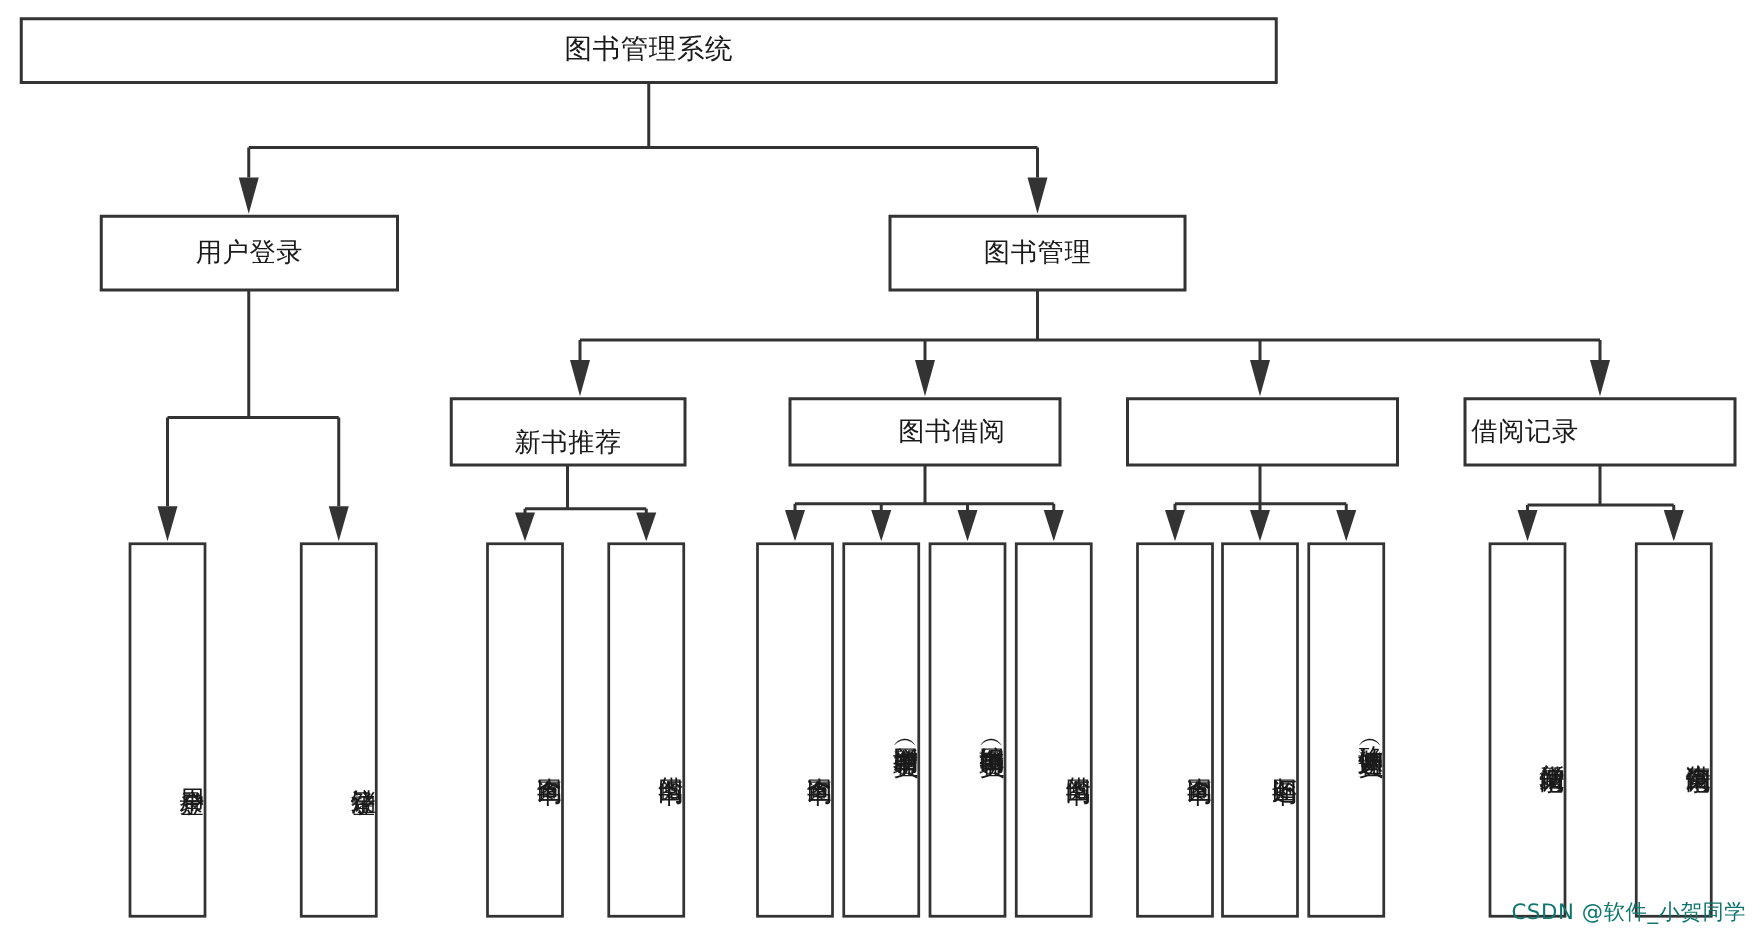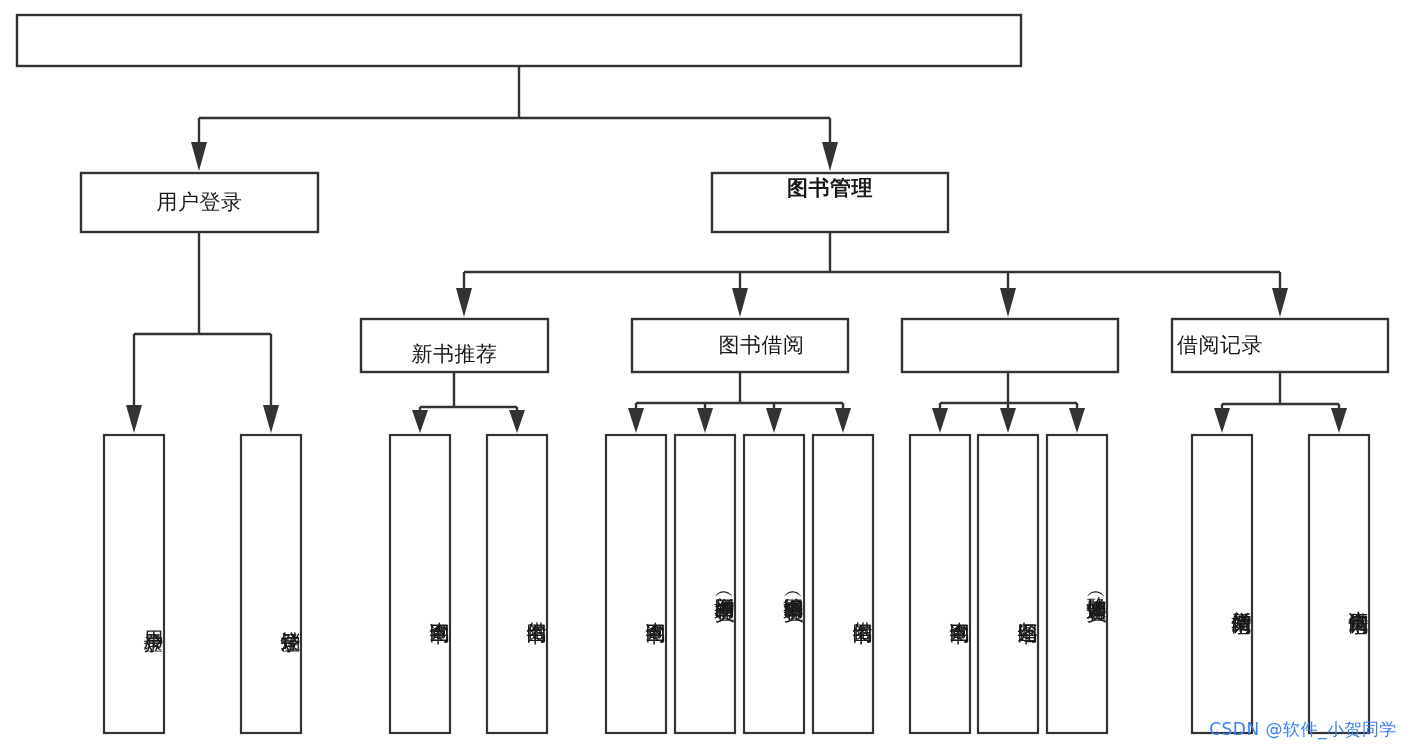--- a/index.html
+++ b/index.html
@@ -71,21 +71,21 @@
     writing-mode: vertical-rl;
     text-orientation: upright;
     white-space: nowrap;
     letter-spacing: 1px;
     pointer-events: none;
   }
   #watermark {
     position: absolute;
     right: 8px;
     bottom: 6px;
-    color: #3b82f6;
+    color: #0f766e;
     font-size: 17px;
     letter-spacing: 0.5px;
     white-space: nowrap;
   }
 </style>
 </head>
 <body>
 
 <div id="diagram-root">
 
@@ -173,23 +173,24 @@
     <rect class="node-rect-thin" x="813" y="435" width="60" height="298"></rect>
 
     <rect class="node-rect-thin" x="910" y="435" width="60" height="298"></rect>
     <rect class="node-rect-thin" x="978" y="435" width="60" height="298"></rect>
     <rect class="node-rect-thin" x="1047" y="435" width="60" height="298"></rect>
 
     <rect class="node-rect-thin" x="1192" y="435" width="60" height="298"></rect>
     <rect class="node-rect-thin" x="1309" y="435" width="60" height="298"></rect>
   </svg>
 
+  <div class="node-label-h node-label-title" style="left:17px; top:15px; width:1004px; height:51px;">图书管理系统</div>
 
   <div class="node-label-h" style="left:81px; top:173px; width:237px; height:59px;">用户登录</div>
-  <div class="node-label-h" style="left:712px; top:159px; width:236px; height:59px;font-weight:bold;">图书管理</div>
+  <div class="node-label-h" style="left:712px; top:173px; width:236px; height:59px;">图书管理</div>
 
   <div class="node-label-h" style="left:361px; top:319px; width:187px; height:71px;">新书推荐</div>
   <div class="node-label-h" style="left:632px; top:319px; width:259px; height:53px;">图书借阅</div>
   <div class="node-label-h" style="left:1112px; top:319px; width:216px; height:53px;">借阅记录</div>
 
   <div class="node-label-v" style="left:104px; top:522px; width:60px; height:190px;">用户登录</div>
   <div class="node-label-v" style="left:241px; top:522px; width:60px; height:190px;">注销登录</div>
 
   <div class="node-label-v" style="left:390px; top:508px; width:60px; height:200px;">查询图书</div>
   <div class="node-label-v" style="left:487px; top:508px; width:60px; height:200px;">借阅图书</div>

